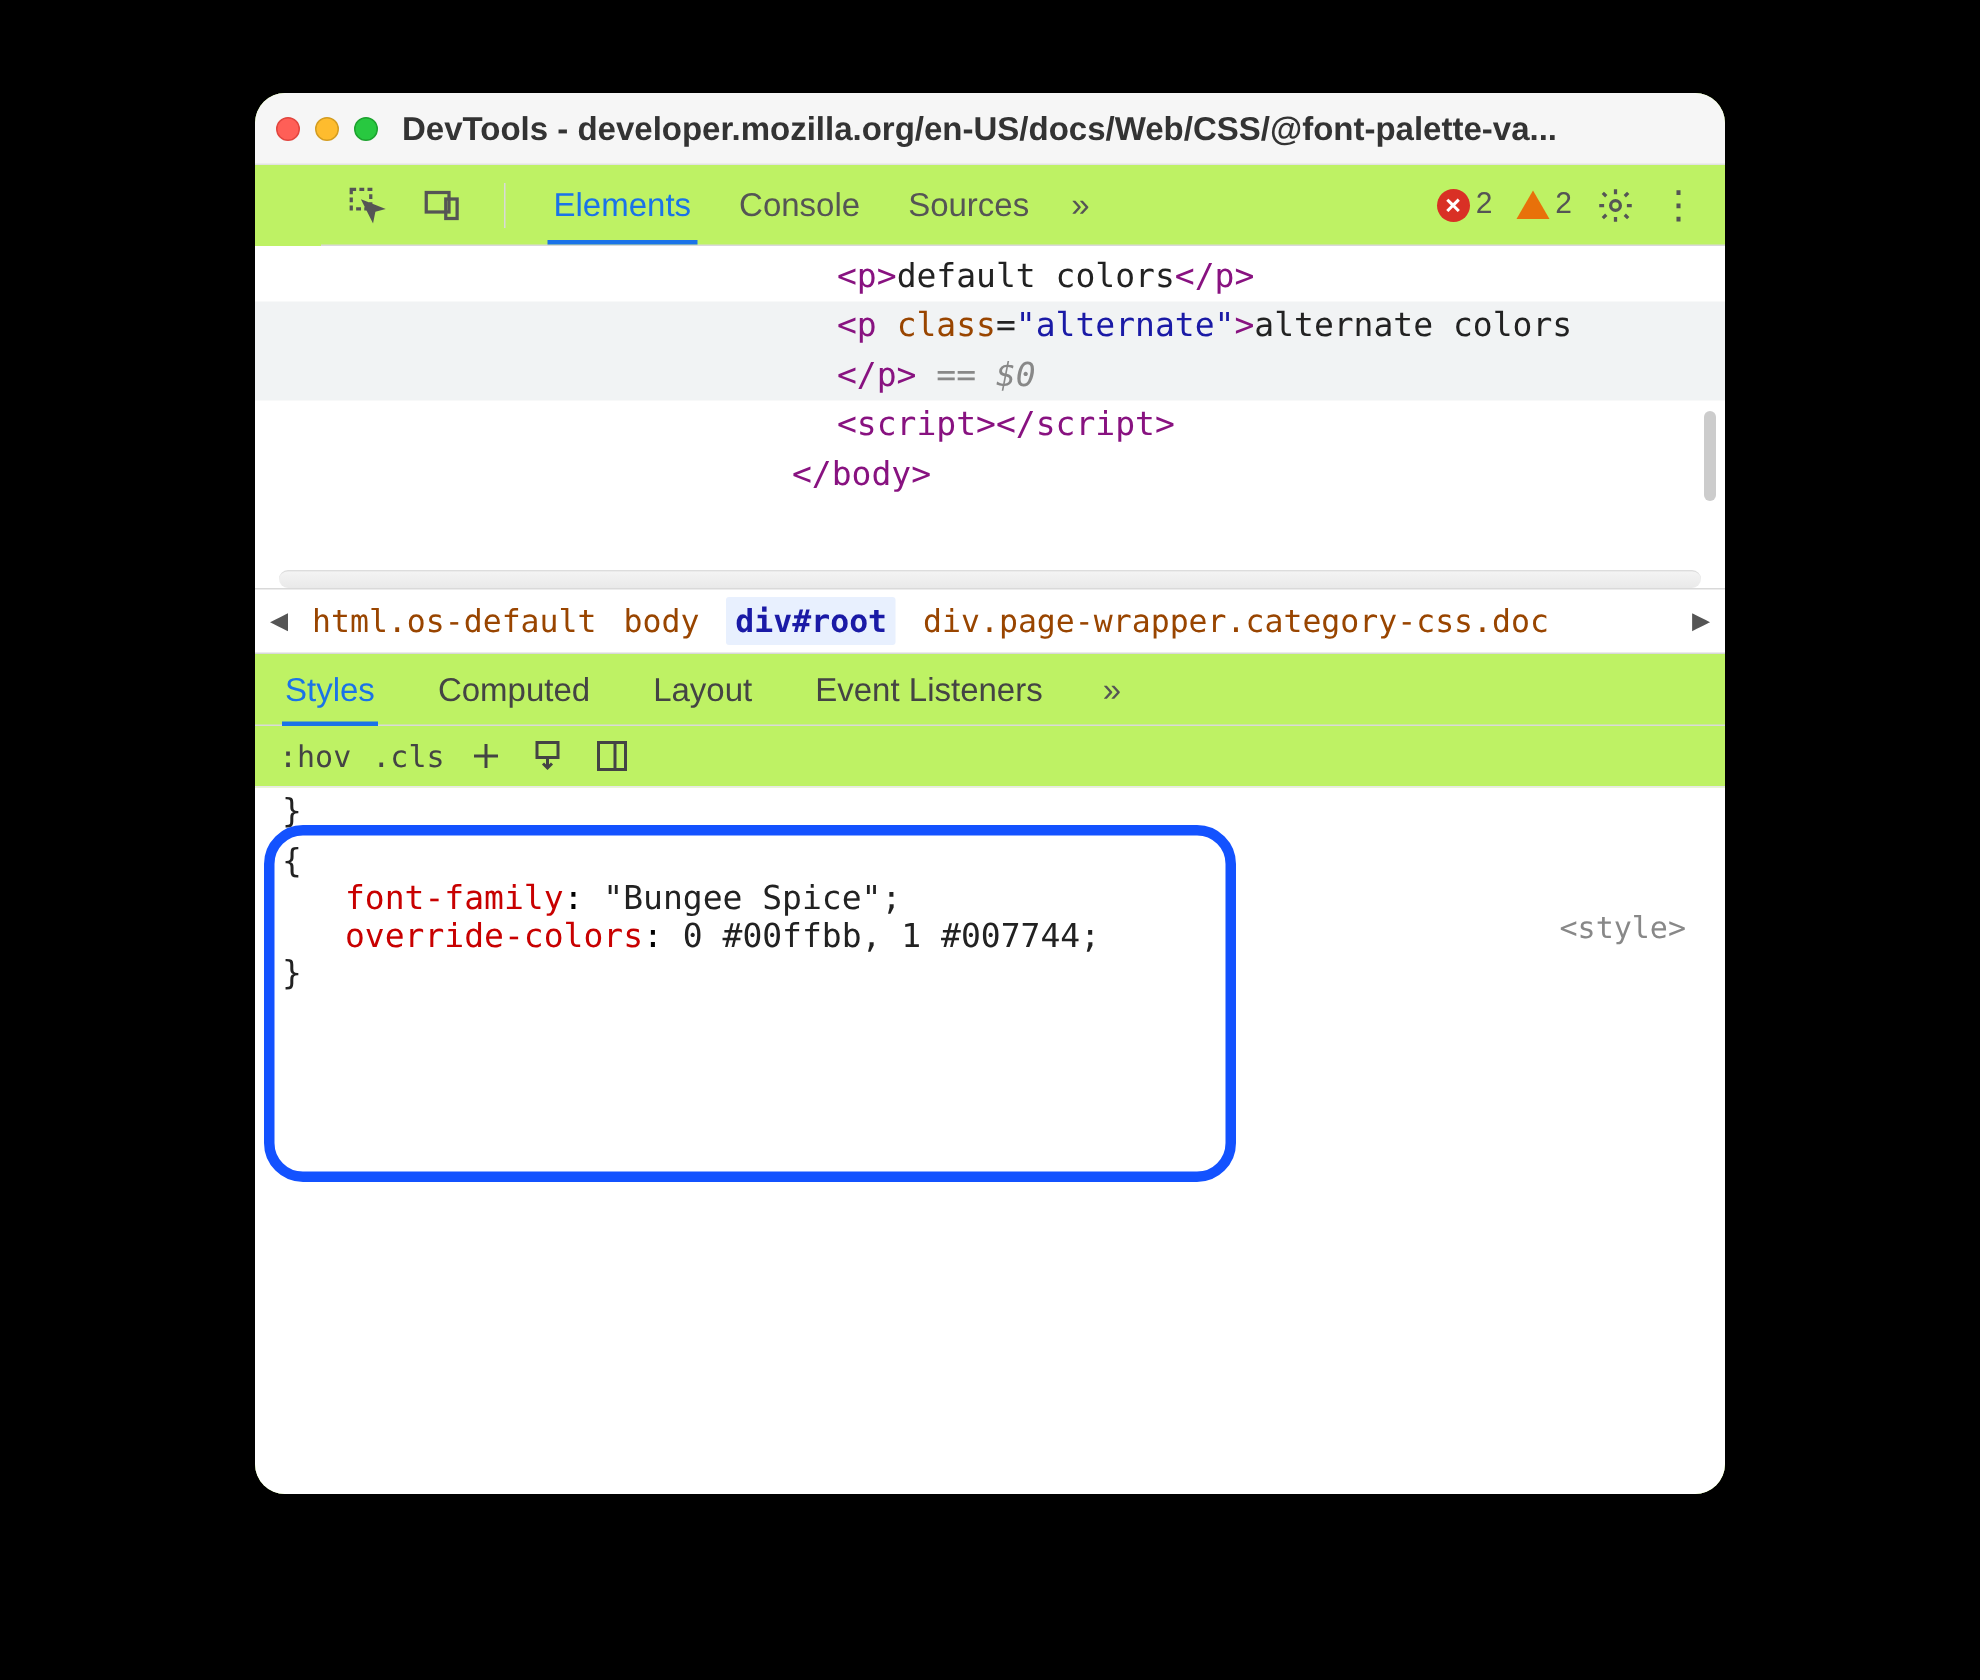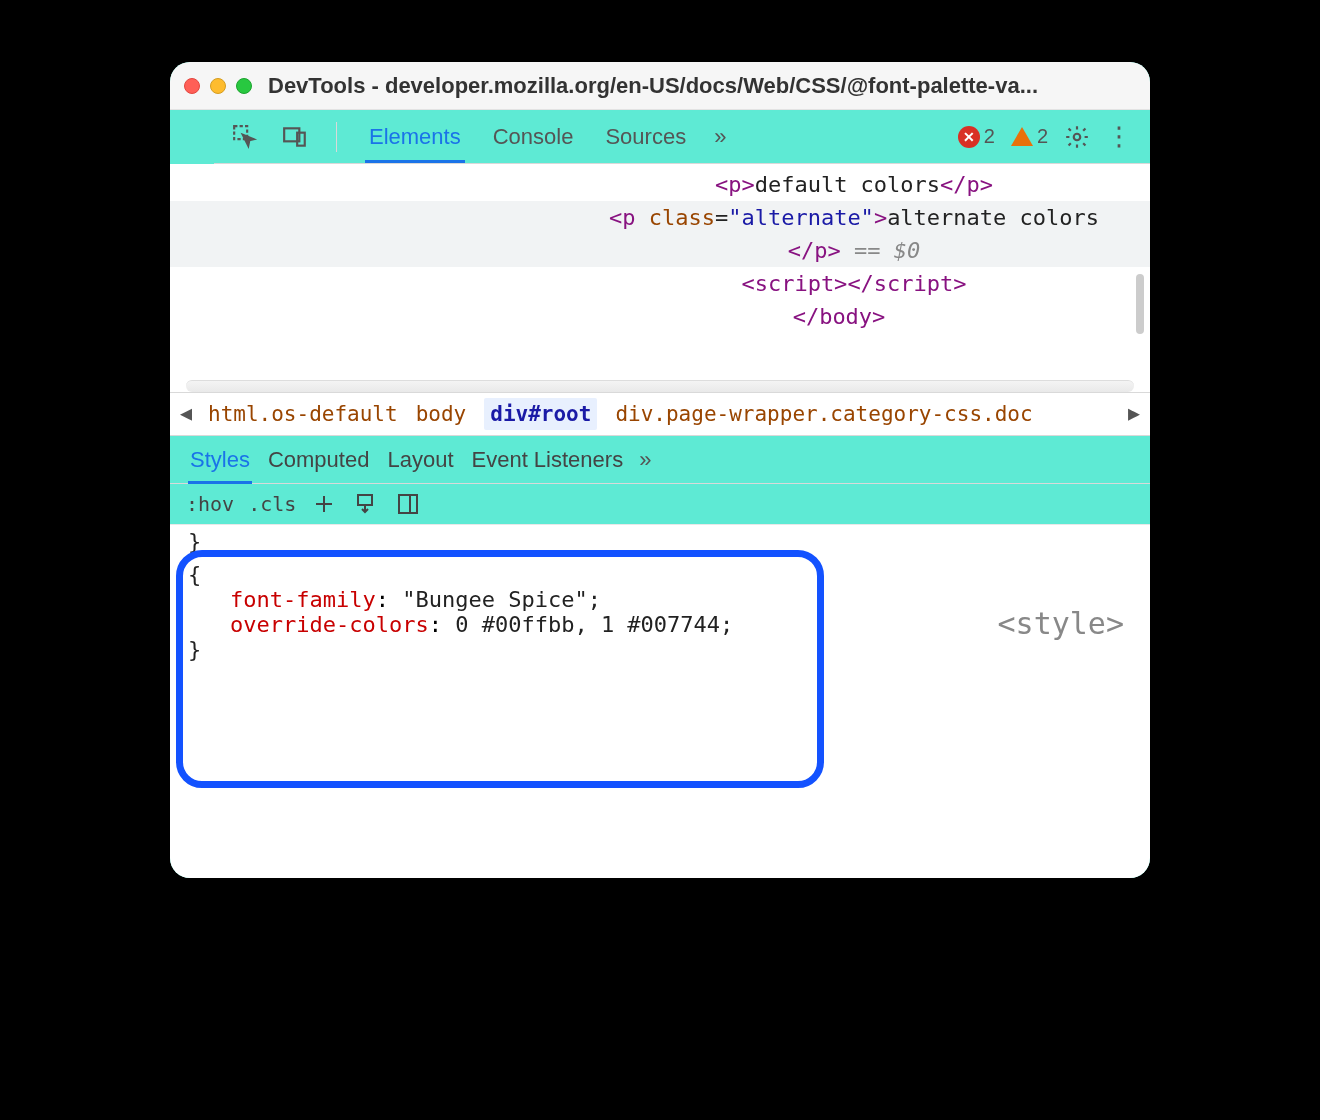--- a/index.html
+++ b/index.html
@@ -5,22 +5,22 @@
   * { box-sizing: border-box; margin: 0; padding: 0; }
   body {
     background: #000;
     font-family: -apple-system, "Helvetica Neue", Arial, sans-serif;
     width: 1320px; height: 1120px;
     display: flex; align-items: flex-start; justify-content: center;
     padding-top: 62px;
   }
   .window {
     width: 980px;
-    height: 816px;
-    background: #5eead4;
+    height: 934px;
+    background: #bef264;
     border-radius: 20px;
     box-shadow: 0 30px 60px rgba(0,0,0,.45);
     overflow: hidden;
     display: flex; flex-direction: column;
     position: relative;
   }
   
   .titlebar {
     height: 48px;
     background: #f6f6f6;
@@ -69,21 +69,21 @@
     font-family: ui-monospace, Menlo, monospace;
     font-size: 22px;
     line-height: 1.5;
     padding: 4px 0 0 0;
     flex: none;
     height: 228px;
     overflow: hidden;
     position: relative;
     background:#fff;
   }
-  .dom-line { padding-left: 388px; white-space: nowrap; text-align: center; }
+  .dom-line { padding-left: 388px; white-space: nowrap; }
   .dom-line.highlight { background: #f1f3f4; }
   .dom-line.script-line { padding-left: 388px; }
   .dom-line.body-line { padding-left: 358px; }
   .dom-line.html-line { padding-left: 326px; }
   .t-tag { color: #881280; }
   .t-attr { color: #994500; }
   .t-val { color: #1a1aa6; }
   .t-text { color: #222; }
   .t-eq { color: #888; font-style: italic; }
   .hscroll { height: 12px; background: linear-gradient(#f4f4f4,#e9e9e9); border-top: 1px solid #ddd; position:absolute; bottom:0; left:16px; right:16px; border-radius:6px;}
@@ -107,21 +107,21 @@
   .crumb-arrow { position:absolute; top:8px; font-size: 20px; color:#555; }
   .crumb-arrow.left { left:10px; }
   .crumb-arrow.right { right:10px; }
   .crumb { color: #994500; white-space: nowrap; }
   .crumb.selected { background: #e8f0fe; color:#1a1aa6; padding: 4px 6px; border-radius:2px;font-weight:bold;}
 
   
   .stylestabs {
     height: 48px;
     display:flex; align-items:center;
-    gap: 14px;
+    gap: 38px;
     padding: 0 18px;
     font-size: 22px;
     color: #444;
     border-bottom: 1px solid #d9d9d9;
   }
   .stab { padding: 8px 2px; cursor:pointer; }
   .stab.active { color:#1a73e8; border-bottom: 3px solid #1a73e8; margin-bottom:-3px;}
   .stab-more { color:#555; }
 
   
@@ -151,21 +151,21 @@
     position: relative;
     padding: 4px 18px 18px 18px;
     background:#fff;
   }
   .rule-block { position:relative; margin-top: 8px; }
   .rule-label { color:#888; font-size: 22px; margin: 18px 0 8px 6px;}
   .brace { color:#222; }
   .indent { padding-left: 42px; }
   .prop { color: #c80000; }
   .val { color:#222; }
-  .origin { position:absolute; right: 8px; top: 44px; color:#888; font-size: 30px;}
+  .origin { position:absolute; right: 8px; top: 44px; color:#888; font-size: 20px;}
 
   
   .blue-box {
     position:absolute;
     border: 7px solid #1352ff;
     border-radius: 26px;
     left: -12px; top: -12px;
     width: 648px; height: 238px;
     pointer-events:none;
   }

